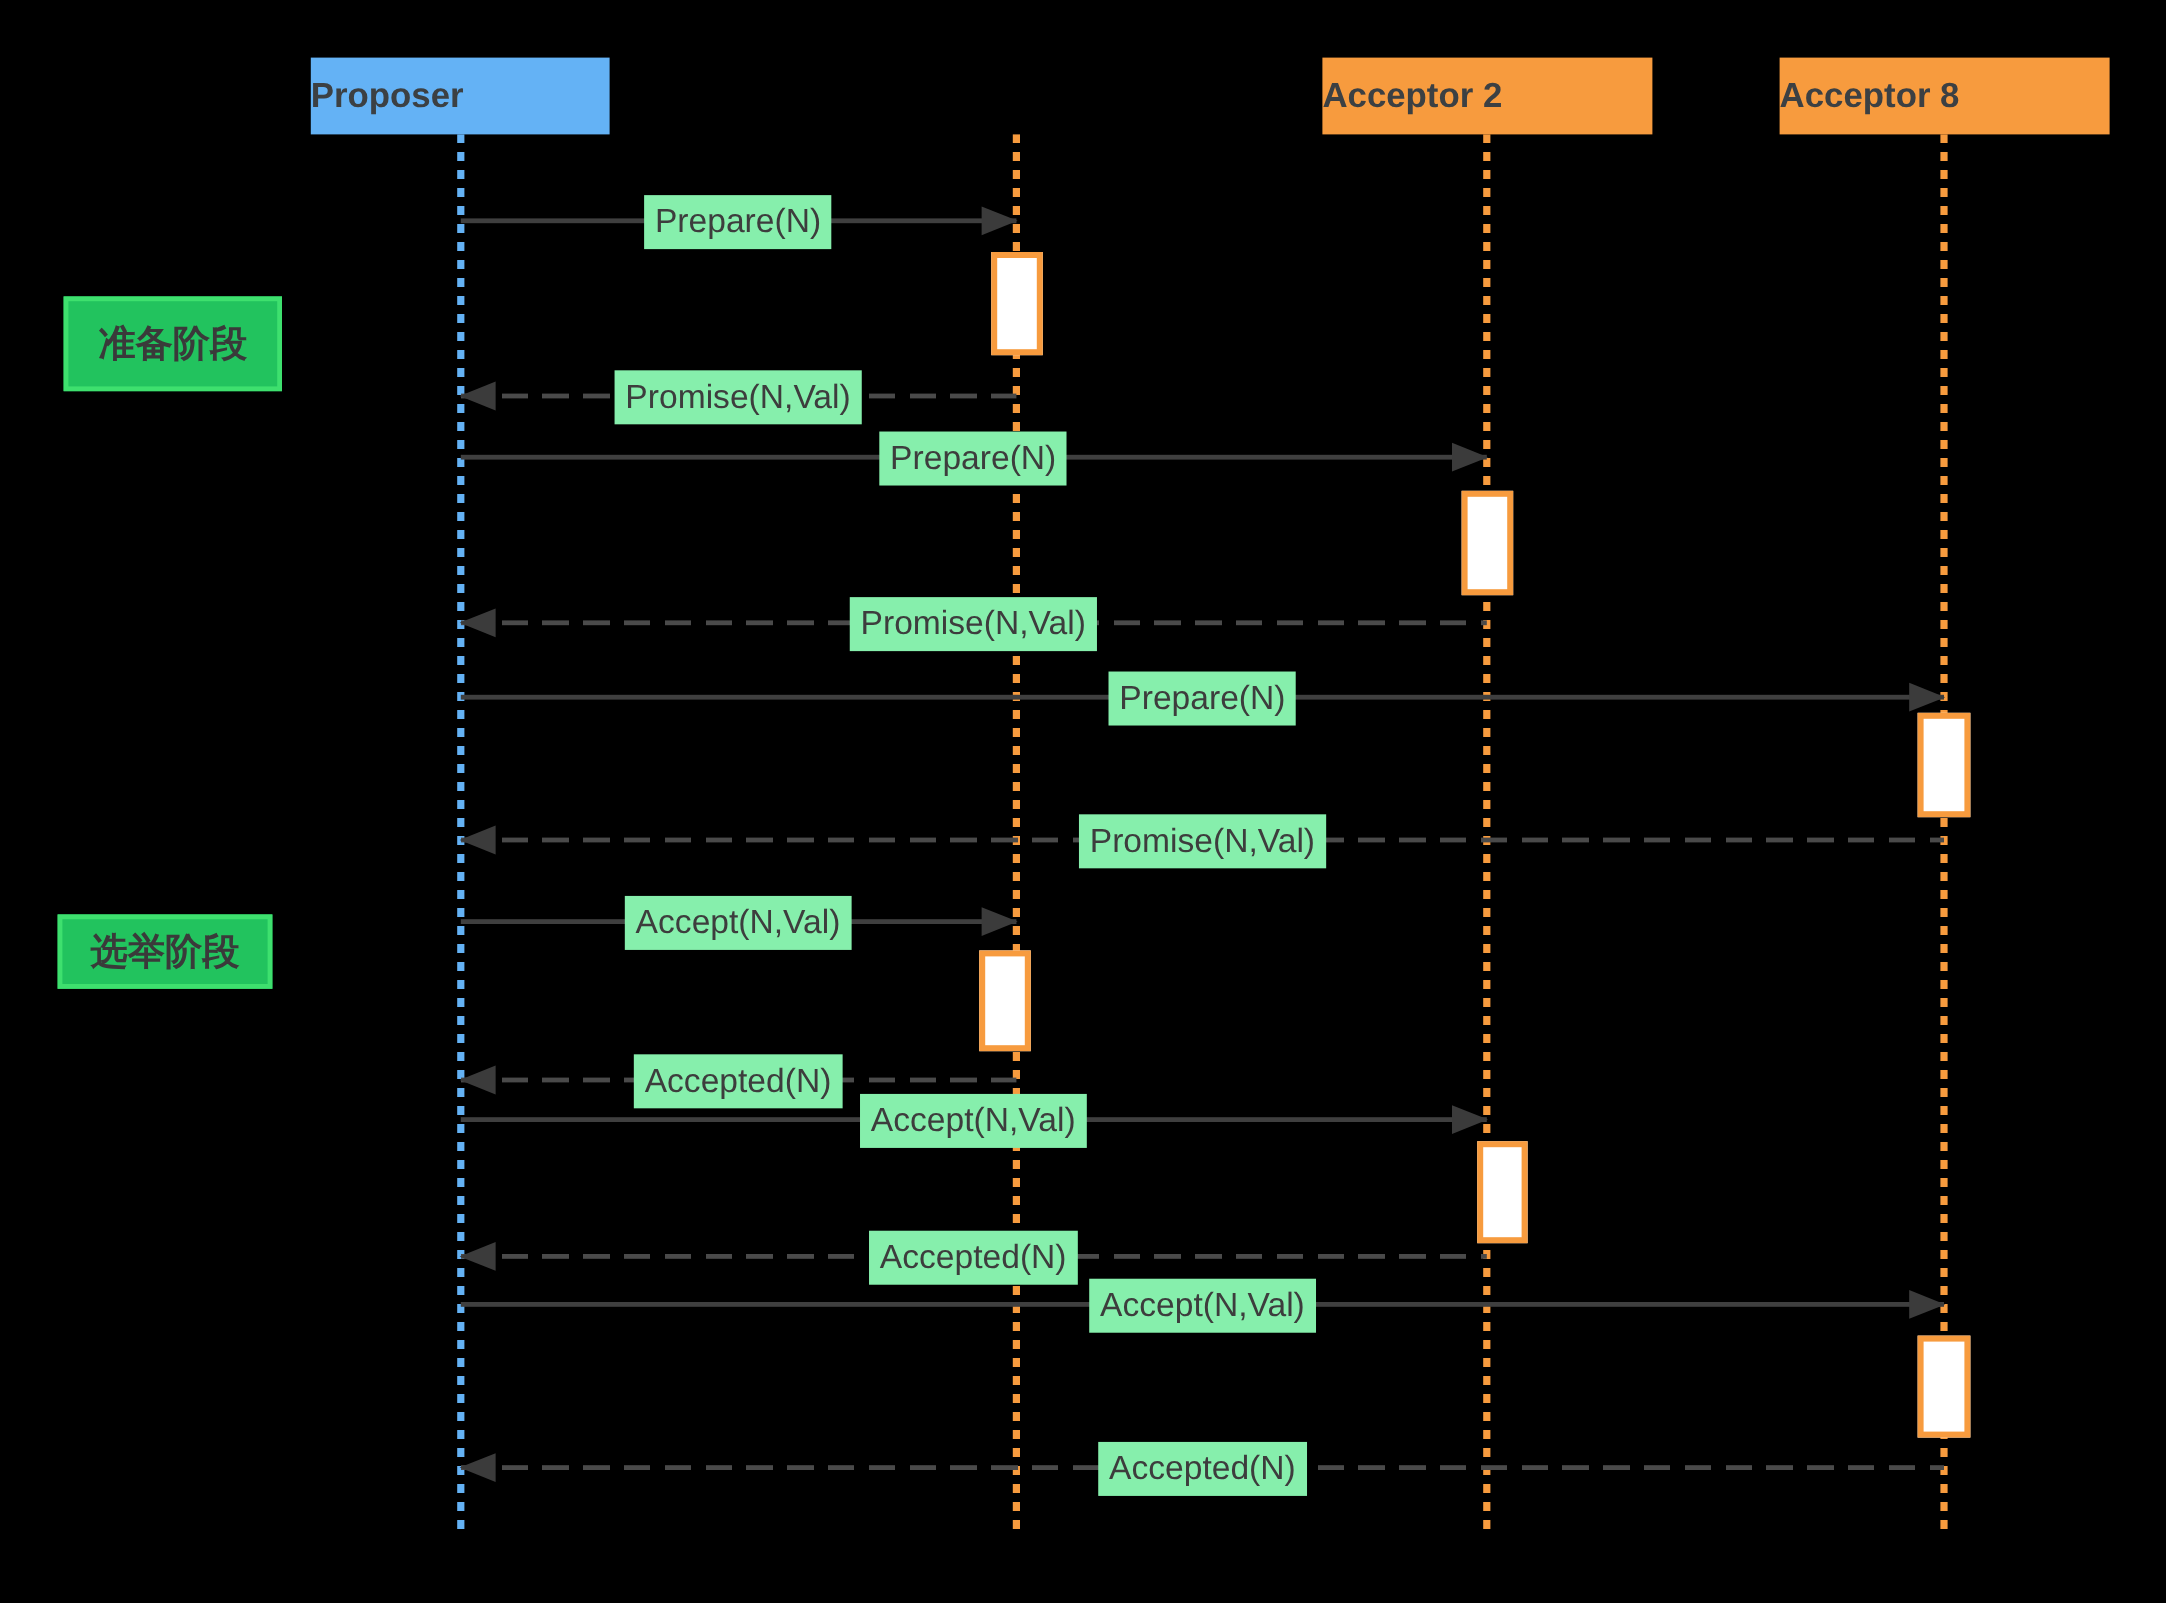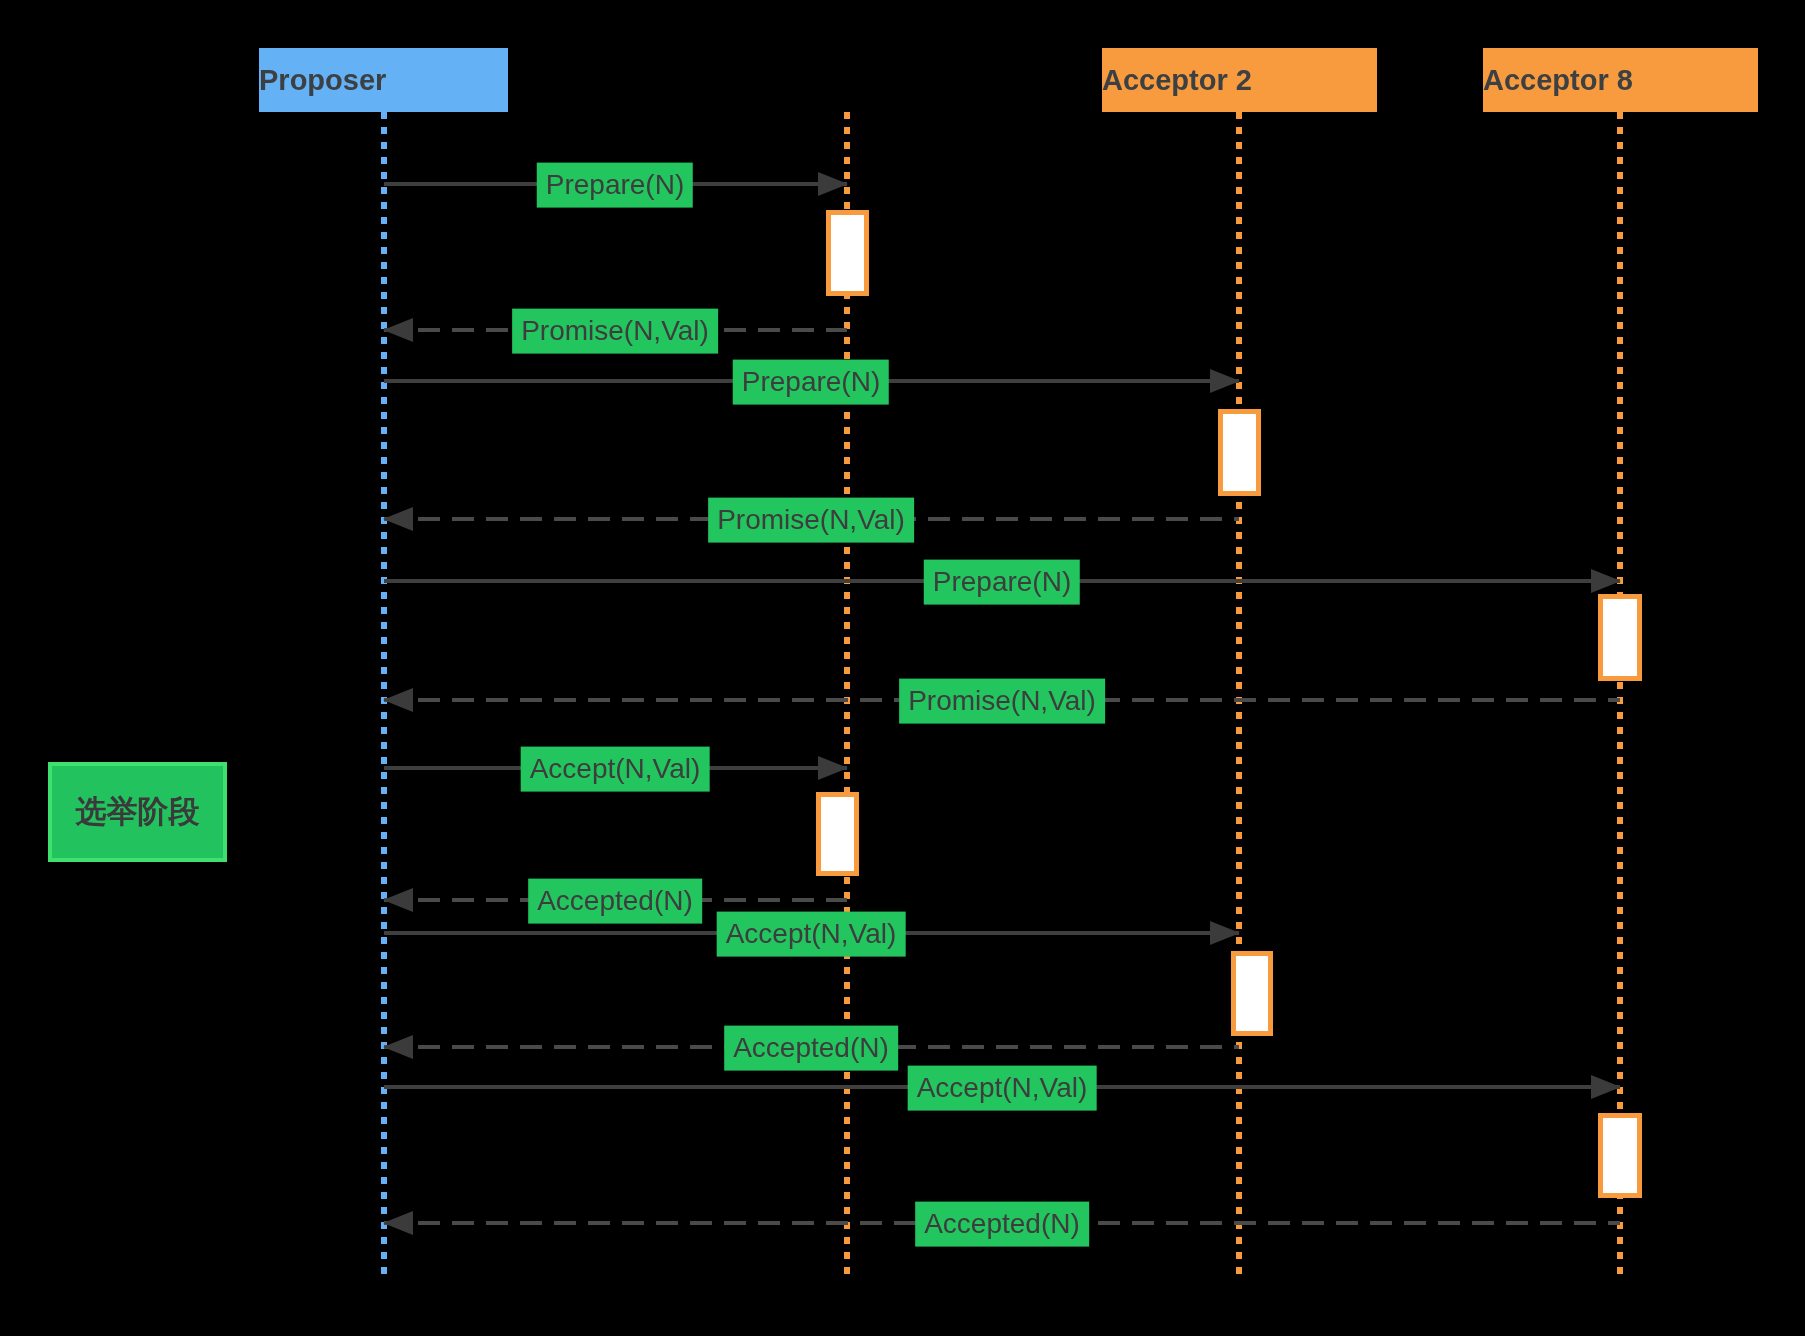--- a/index.html
+++ b/index.html
@@ -29,21 +29,21 @@
   
   .msg{position:absolute;height:0;}
   .msg .line{position:absolute;left:0;right:0;top:-2px;height:4px;}
   .msg.solid .line{background:#3f3f3f;}
   .msg.dashed .line{background:repeating-linear-gradient(90deg,#4a4a4a 0 22px,transparent 22px 34px);}
   .msg .head{position:absolute;top:-12px;width:0;height:0;
              border-top:12px solid transparent;border-bottom:12px solid transparent;}
   .msg .head.right{right:-1px;border-left:30px solid #3b3b3b;}
   .msg .head.left{left:-1px;border-right:30px solid #3b3b3b;}
   .msg .mlabel{position:absolute;top:1px;transform:translate(-50%,-50%);
-               background:#22c55e;color:#3d3d3d;font-size:28px;line-height:1.1;
+               background:#86efac;color:#3d3d3d;font-size:28px;line-height:1.1;
                padding:7px 9px;white-space:nowrap;}
 </style>
 </head>
 <body>
 
 <div class="diagram">
 
   <div class="head-box head-proposer" style="left:259px;top:48px;width:249px;">
     <span>Proposer</span>
   </div>
@@ -52,21 +52,24 @@
   </div>
   <div class="head-box head-acceptor" style="left:1483px;top:48px;width:275px;">
     <span>Acceptor 8</span>
   </div>
 
   <div class="lifeline blue" style="left:381px;"></div>
   <div class="lifeline orange" style="left:844px;"></div>
   <div class="lifeline orange" style="left:1236px;"></div>
   <div class="lifeline orange" style="left:1617px;"></div>
 
-  <div class="phase" style="left:48px;top:762px;width:179px;height:100px;">
+  <div class="phase" style="left:53px;top:247px;width:182px;height:79px;">
+    <span>准备阶段</span>
+  </div>
+  <div class="phase" style="left:48px;top:762px;width:179px;height:62px;">
     <span>选举阶段</span>
   </div>
 
   <div class="activation" style="left:826px;top:210px;width:43px;height:86px;"></div>
   <div class="activation" style="left:1218px;top:409px;width:43px;height:87px;"></div>
   <div class="activation" style="left:1598px;top:594px;width:44px;height:87px;"></div>
   <div class="activation" style="left:816px;top:792px;width:43px;height:84px;"></div>
   <div class="activation" style="left:1231px;top:951px;width:42px;height:85px;"></div>
   <div class="activation" style="left:1598px;top:1113px;width:44px;height:85px;"></div>
 

